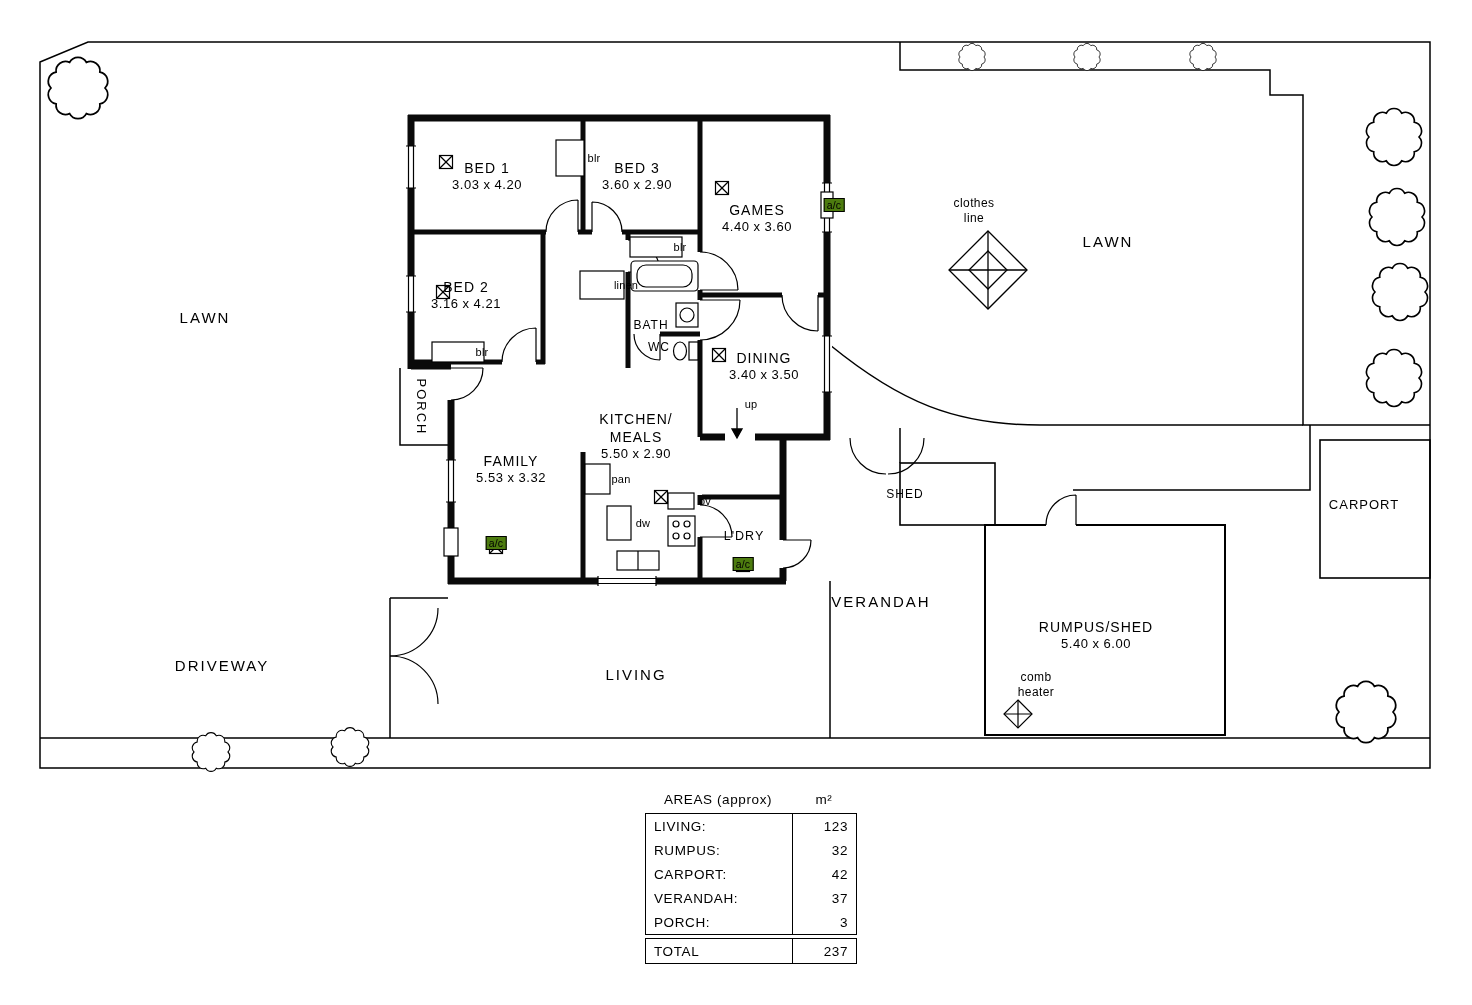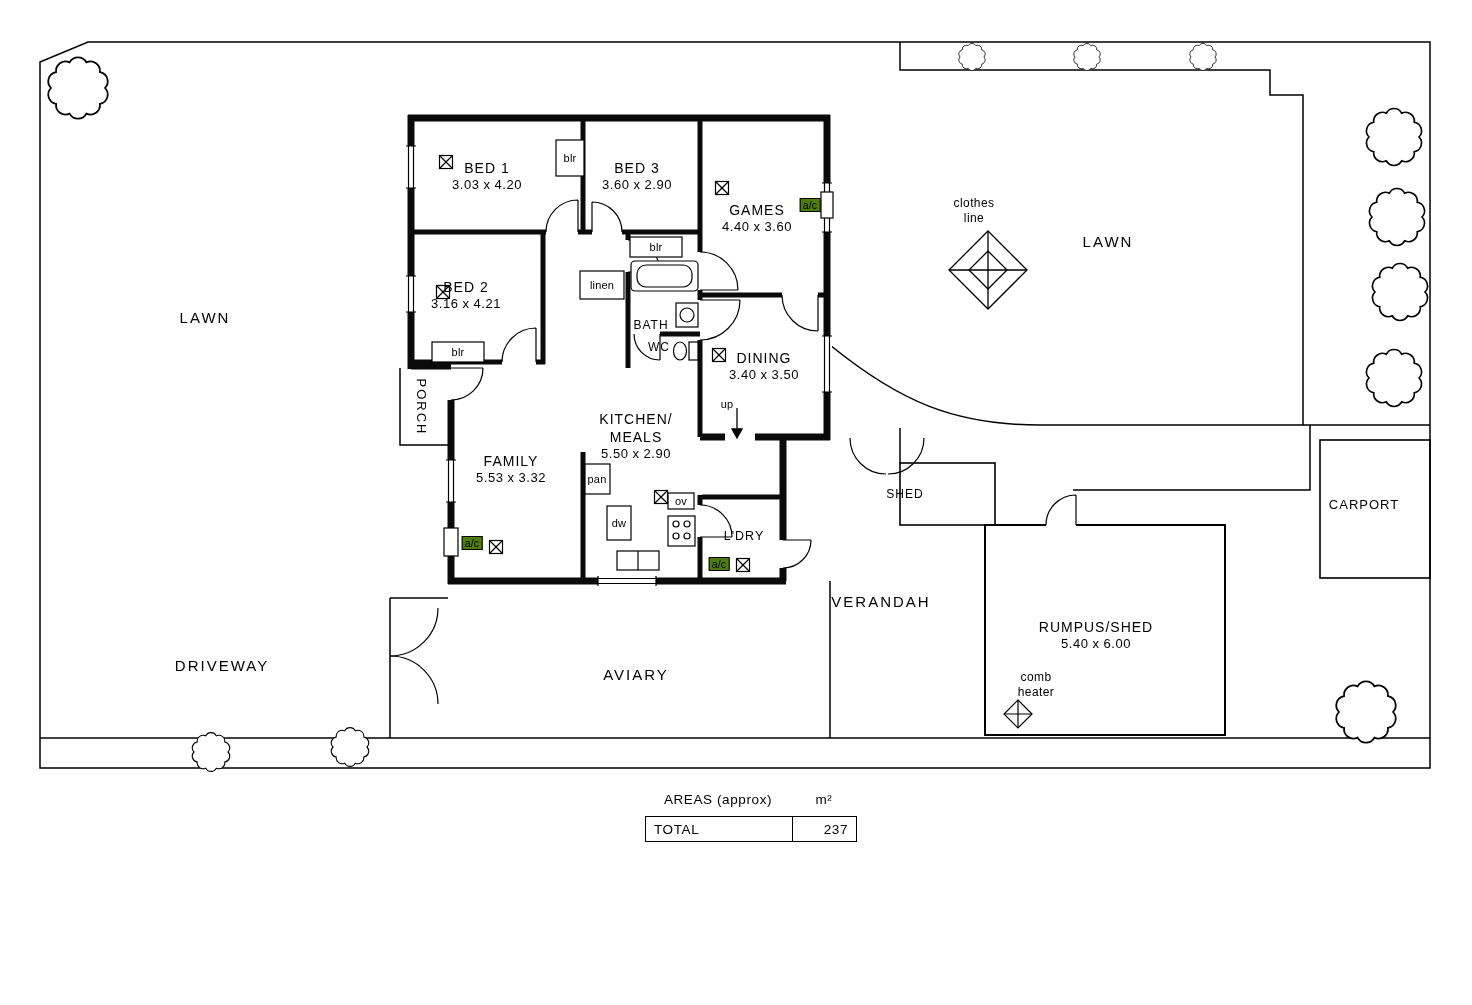--- a/index.html
+++ b/index.html
@@ -20,21 +20,21 @@
 
   .room-label {
     position:absolute; transform:translate(-50%,-50%);
     text-align:center; line-height:1.3;
   }
   .room-label .rname { font-size:14px; letter-spacing:1px; white-space:pre-line; }
   .room-label .rdims { font-size:13px; letter-spacing:0.5px; }
 
   .fixture-label {
     position:absolute; transform:translate(-50%,-50%);
-    font-size:11px; letter-spacing:0.2px; background:transparent;
+    font-size:11px; letter-spacing:0.2px; background:transparent;margin-left:24px;
   }
   .fixture-label.boxed { border:1px solid #000; background:#4d7c0f; padding:0 2px; font-size:10.5px; }
 
   #areas-table { position:absolute; left:645px; top:786px; width:212px; font-size:13.5px; letter-spacing:0.6px; }
   #areas-table .thead { display:grid; grid-template-columns:146px 1fr; height:27px; align-items:center; text-align:center; }
   #areas-table .tbody { border:1.6px solid #000; }
   .trow { display:grid; grid-template-columns:146px 1fr; height:24px; }
   .trow .tlabel { padding-left:8px; display:flex; align-items:center; }
   .trow .tvalue { border-left:1.4px solid #000; display:flex; align-items:center; justify-content:flex-end; padding-right:8px; }
   #areas-table .tfoot { border:1.6px solid #000; margin-top:3px; }
@@ -209,21 +209,21 @@
 
     <g stroke="#000" stroke-width="1.3" fill="#000">
       <line x1="737" y1="408" x2="737" y2="431"></line>
       <polygon points="732,429 742,429 737,438"></polygon>
     </g>
   </svg>
 
   <div class="area-label" style="left:205px;top:318px">LAWN</div>
   <div class="area-label" style="left:1108px;top:242px">LAWN</div>
   <div class="area-label" style="left:222px;top:666px">DRIVEWAY</div>
-  <div class="area-label" style="left:636px;top:675px">AVIARY</div>
+  <div class="area-label" style="left:636px;top:675px">LIVING</div>
   <div class="area-label" style="left:881px;top:602px">VERANDAH</div>
   <div class="area-label rot" style="left:421px;top:407px;font-size:13px">PORCH</div>
   <div class="area-label" style="left:905px;top:494px;font-size:12px;letter-spacing:1px">SHED</div>
   <div class="area-label" style="left:1364px;top:505px;font-size:13px;letter-spacing:1px">CARPORT</div>
   <div class="area-label small" style="left:974px;top:211px">clothes
 line</div>
   <div class="area-label small" style="left:1036px;top:685px">comb
 heater</div>
 
   <div class="room-label" style="left:487px;top:177px">
@@ -279,20 +279,42 @@
   <div class="fixture-label boxed" style="left:810px;top:205px">a/c</div>
   <div class="fixture-label boxed" style="left:472px;top:543px">a/c</div>
   <div class="fixture-label boxed" style="left:719px;top:564px">a/c</div>
   <div class="fixture-label" style="left:727px;top:404px">up</div>
 
   <div id="areas-table">
     <div class="thead">
       <div>AREAS (approx)</div>
       <div>m²</div>
     </div>
+    <div class="tbody">
+      <div class="trow">
+        <div class="tlabel">LIVING:</div>
+        <div class="tvalue">123</div>
+      </div>
+      <div class="trow">
+        <div class="tlabel">RUMPUS:</div>
+        <div class="tvalue">32</div>
+      </div>
+      <div class="trow">
+        <div class="tlabel">CARPORT:</div>
+        <div class="tvalue">42</div>
+      </div>
+      <div class="trow">
+        <div class="tlabel">VERANDAH:</div>
+        <div class="tvalue">37</div>
+      </div>
+      <div class="trow">
+        <div class="tlabel">PORCH:</div>
+        <div class="tvalue">3</div>
+      </div>
+    </div>
     <div class="tfoot">
       <div class="trow">
         <div class="tlabel">TOTAL</div>
         <div class="tvalue">237</div>
       </div>
     </div>
   </div>
 
 </div>
 

